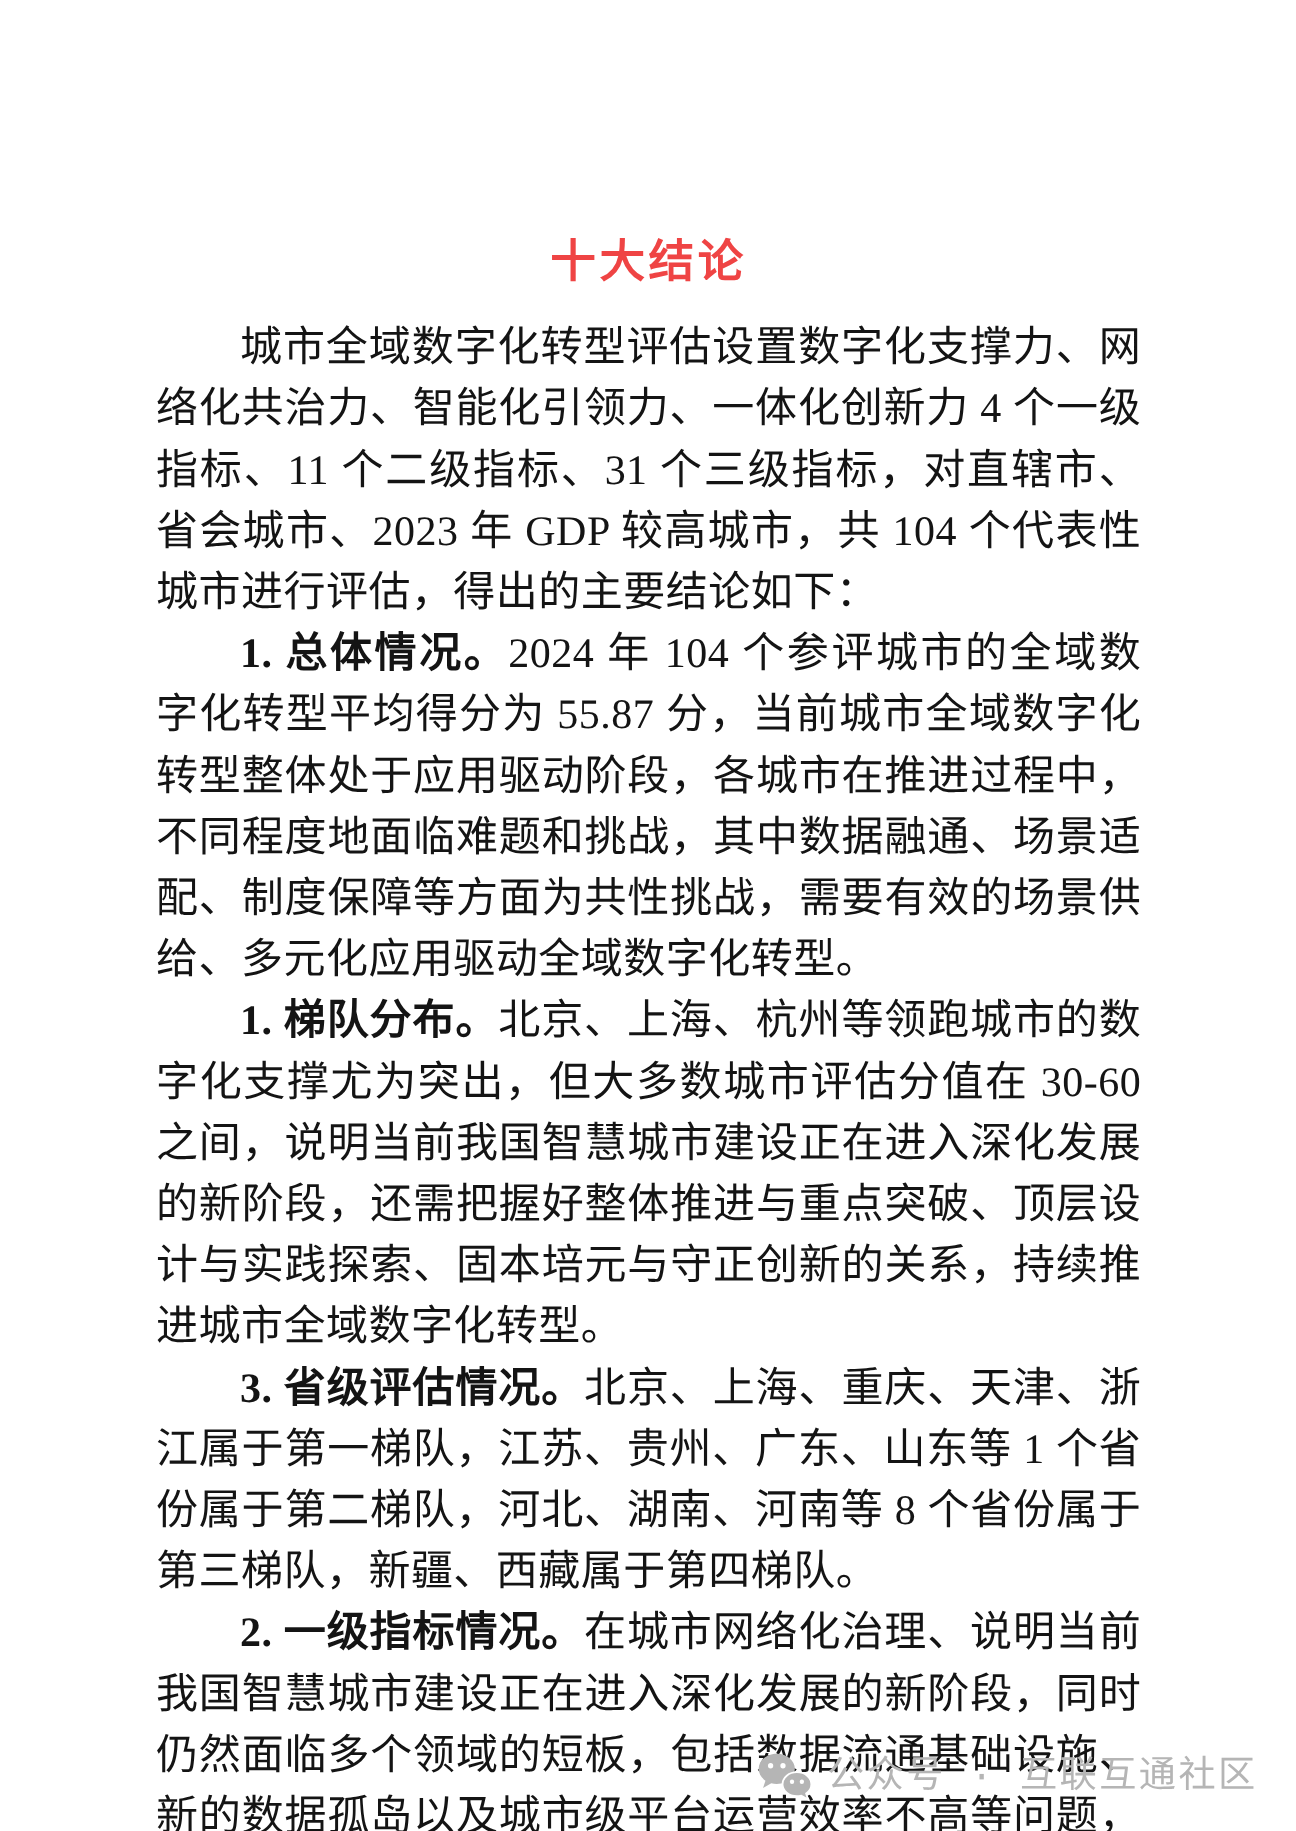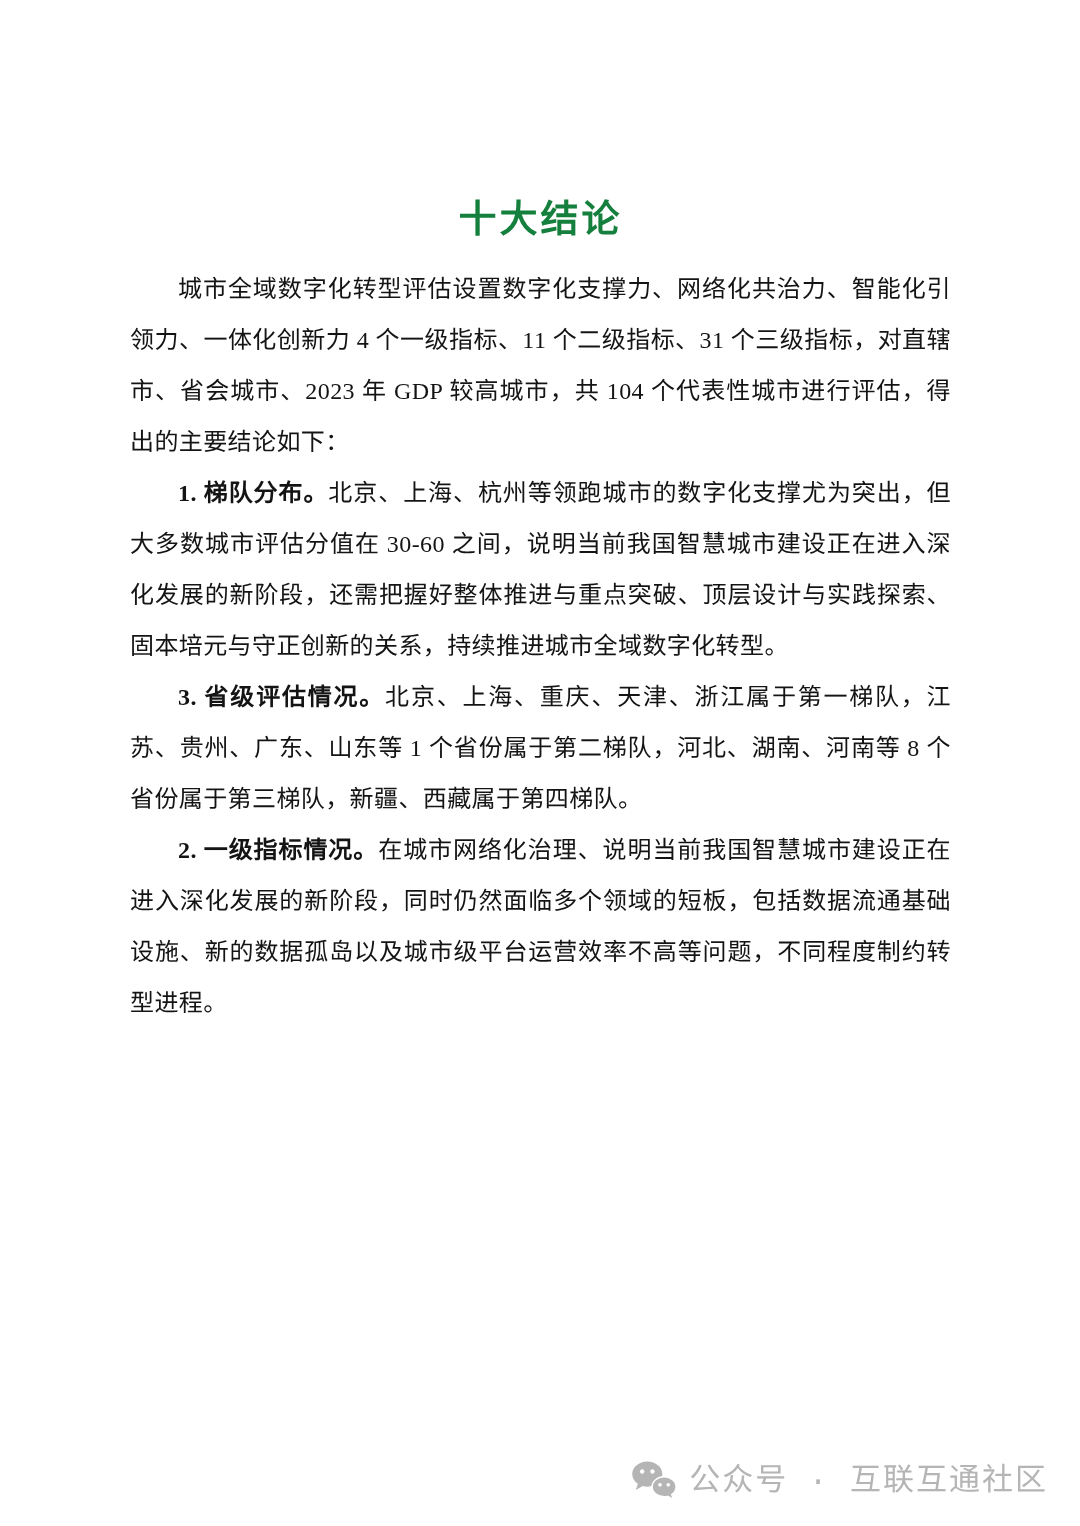--- a/index.html
+++ b/index.html
@@ -22,25 +22,25 @@
     width: 821px;
   }
   .doc-title {
     margin: 196px 0 22px 0;
     font-size: 38px;
     line-height: 46px;
     font-weight: 700;
     text-align: center;
     letter-spacing: 3px;
     font-family: "Liberation Sans", "DejaVu Sans", sans-serif;
-    color: #15803d;
+    color: #ef4444;
   }
   .para {
     margin: 0;
-    font-size: 24px;
+    font-size: 35px;
     line-height: 51px;
     text-align: justify;
     text-indent: 2em;
     letter-spacing: 0.4px;
   }
   .para .lead {
     font-weight: 700;
   }
   .watermark {
     position: absolute;
@@ -60,20 +60,21 @@
   }
 </style>
 </head>
 <body>
 
 <div class="content">
   <h1 class="doc-title">十大结论</h1>
 
   <p class="para"><span>城市全域数字化转型评估设置数字化支撑力、网络化共治力、智能化引领力、一体化创新力 4 个一级指标、11 个二级指标、31 个三级指标，对直辖市、省会城市、2023 年 GDP 较高城市，共 104 个代表性城市进行评估，得出的主要结论如下：</span></p>
 
+  <p class="para"><span class="lead">1. 总体情况。</span><span>2024 年 104 个参评城市的全域数字化转型平均得分为 55.87 分，当前城市全域数字化转型整体处于应用驱动阶段，各城市在推进过程中，不同程度地面临难题和挑战，其中数据融通、场景适配、制度保障等方面为共性挑战，需要有效的场景供给、多元化应用驱动全域数字化转型。</span></p>
 
   <p class="para"><span class="lead">1. 梯队分布。</span><span>北京、上海、杭州等领跑城市的数字化支撑尤为突出，但大多数城市评估分值在 30-60 之间，说明当前我国智慧城市建设正在进入深化发展的新阶段，还需把握好整体推进与重点突破、顶层设计与实践探索、固本培元与守正创新的关系，持续推进城市全域数字化转型。</span></p>
 
   <p class="para"><span class="lead">3. 省级评估情况。</span><span>北京、上海、重庆、天津、浙江属于第一梯队，江苏、贵州、广东、山东等 1 个省份属于第二梯队，河北、湖南、河南等 8 个省份属于第三梯队，新疆、西藏属于第四梯队。</span></p>
 
   <p class="para"><span class="lead">2. 一级指标情况。</span><span>在城市网络化治理、说明当前我国智慧城市建设正在进入深化发展的新阶段，同时仍然面临多个领域的短板，包括数据流通基础设施、新的数据孤岛以及城市级平台运营效率不高等问题，不同程度制约转型进程。</span></p>
 </div>
 
 <div class="watermark">
   <span>

